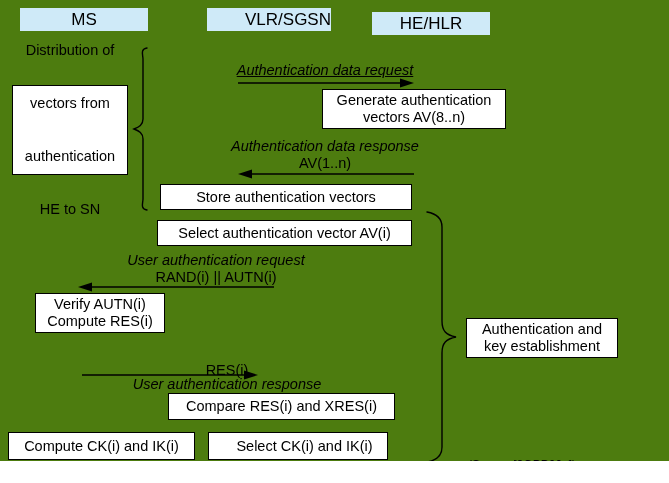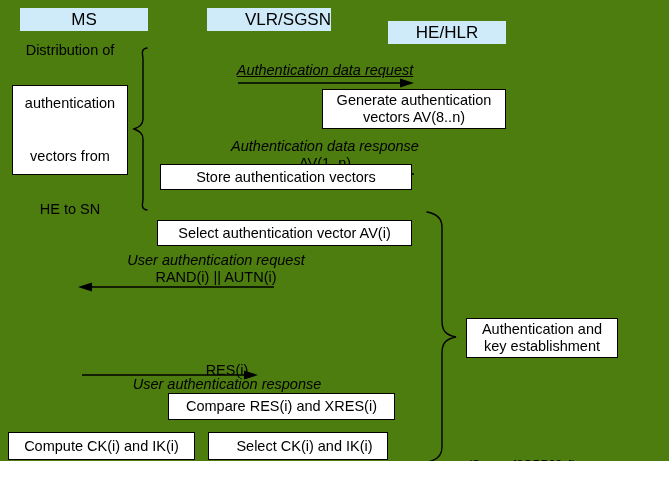--- a/index.html
+++ b/index.html
@@ -65,34 +65,34 @@
 <body>
 
 <div id="canvas">
 
   <div class="hdr" style="left:20px; top:8px; width:128px;">
     <span>MS</span>
   </div>
   <div class="hdr" style="left:207px; top:8px; width:124px;text-align:right;">
     <span>VLR/SGSN</span>
   </div>
-  <div class="hdr" style="left:372px; top:21px; width:118px;margin-left:16px;">
+  <div class="hdr" style="left:372px; top:12px; width:118px;">
     <span>HE/HLR</span>
   </div>
 
   <div class="brace" style="left:128px; top:45px;">
     <svg width="22" height="168" viewBox="0 0 22 168">
       <path d="M19,3 C12,4 15,10 15,14 L15,74 C15,80 11,82 6,84 C11,86 15,88 15,94 L15,154 C15,158 12,164 19,165" fill="none" stroke="#000" stroke-width="1.4" stroke-linecap="round"></path>
     </svg>
   </div>
 
   <div class="box" style="left:12px; top:85px; width:116px; height:90px;gap:36px;">
     <span class="ln">Distribution of</span>
+    <span class="ln">vectors from</span>
     <span class="ln">authentication</span>
-    <span class="ln">vectors from</span>
     <span class="ln">HE to SN</span>
   </div>
 
   <div class="lbl it" style="left:160px; top:62px; width:330px;text-decoration:underline;">Authentication data request</div>
   <div class="arrow-wrap" style="left:238px; top:77px;">
     <svg width="176" height="12" viewBox="0 0 176 12">
       <line x1="0" y1="6" x2="166" y2="6" stroke="#000" stroke-width="1.6"></line>
       <polygon points="176,6 162,1.5 162,10.5" fill="#000"></polygon>
     </svg>
   </div>
@@ -104,21 +104,21 @@
 
   <div class="lbl it" style="left:160px; top:138px; width:330px;">Authentication data response</div>
   <div class="lbl" style="left:160px; top:155px; width:330px;">AV(1..n)</div>
   <div class="arrow-wrap" style="left:238px; top:168px;">
     <svg width="176" height="12" viewBox="0 0 176 12">
       <line x1="10" y1="6" x2="176" y2="6" stroke="#000" stroke-width="1.6"></line>
       <polygon points="0,6 14,1.5 14,10.5" fill="#000"></polygon>
     </svg>
   </div>
 
-  <div class="box" style="left:160px; top:164px; width:252px; height:26px;">
+  <div class="box" style="left:160px; top:184px; width:252px; height:26px;">
     <span class="ln">Store authentication vectors</span>
   </div>
 
   <div class="brace" style="left:424px; top:209px;">
     <svg width="40" height="256" viewBox="0 0 40 256">
       <path d="M3,3 C14,5 18,10 18,18 L18,112 C18,122 22,126 32,128 C22,130 18,134 18,144 L18,238 C18,246 14,251 3,253" fill="none" stroke="#000" stroke-width="1.4" stroke-linecap="round"></path>
     </svg>
   </div>
 
   <div class="box" style="left:157px; top:220px; width:255px; height:26px;">
@@ -132,20 +132,24 @@
 
   <div class="lbl it" style="left:80px; top:252px; width:272px;">User authentication request</div>
   <div class="lbl" style="left:80px; top:269px; width:272px;">RAND(i) || AUTN(i)</div>
   <div class="arrow-wrap" style="left:78px; top:281px;">
     <svg width="196" height="12" viewBox="0 0 196 12">
       <line x1="10" y1="6" x2="196" y2="6" stroke="#000" stroke-width="1.6"></line>
       <polygon points="0,6 14,1.5 14,10.5" fill="#000"></polygon>
     </svg>
   </div>
 
+  <div class="box" style="left:35px; top:293px; width:130px; height:40px;">
+    <span class="ln">Verify AUTN(i)</span>
+    <span class="ln">Compute RES(i)</span>
+  </div>
 
   <div class="lbl it" style="left:82px; top:345px; width:290px;margin-top:31px;">User authentication response</div>
   <div class="lbl" style="left:82px; top:362px; width:290px;">RES(i)</div>
   <div class="arrow-wrap" style="left:82px; top:369px;">
     <svg width="176" height="12" viewBox="0 0 176 12">
       <line x1="0" y1="6" x2="166" y2="6" stroke="#000" stroke-width="1.6"></line>
       <polygon points="176,6 162,1.5 162,10.5" fill="#000"></polygon>
     </svg>
   </div>
 

